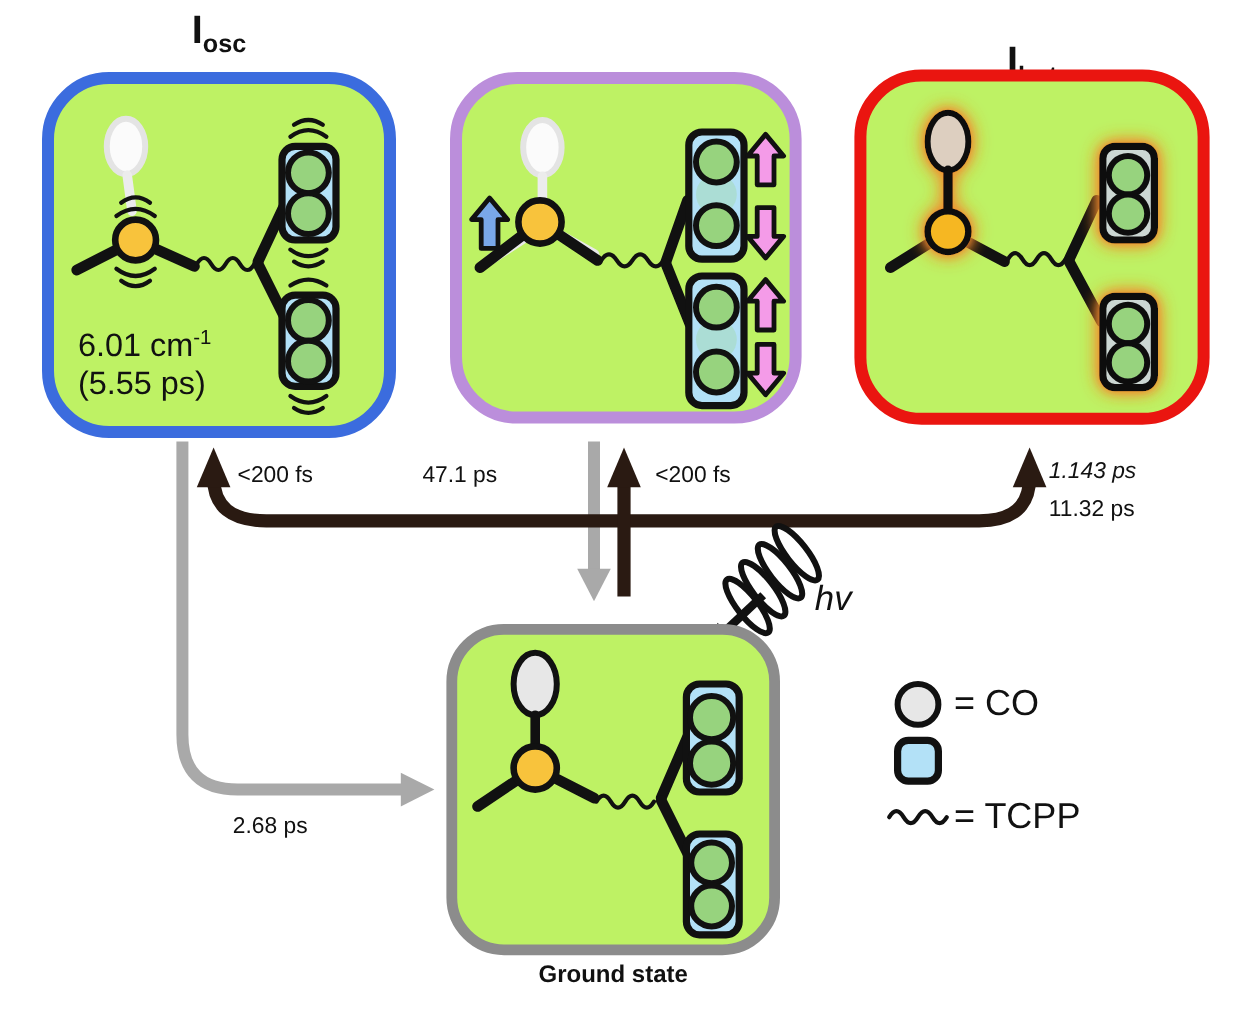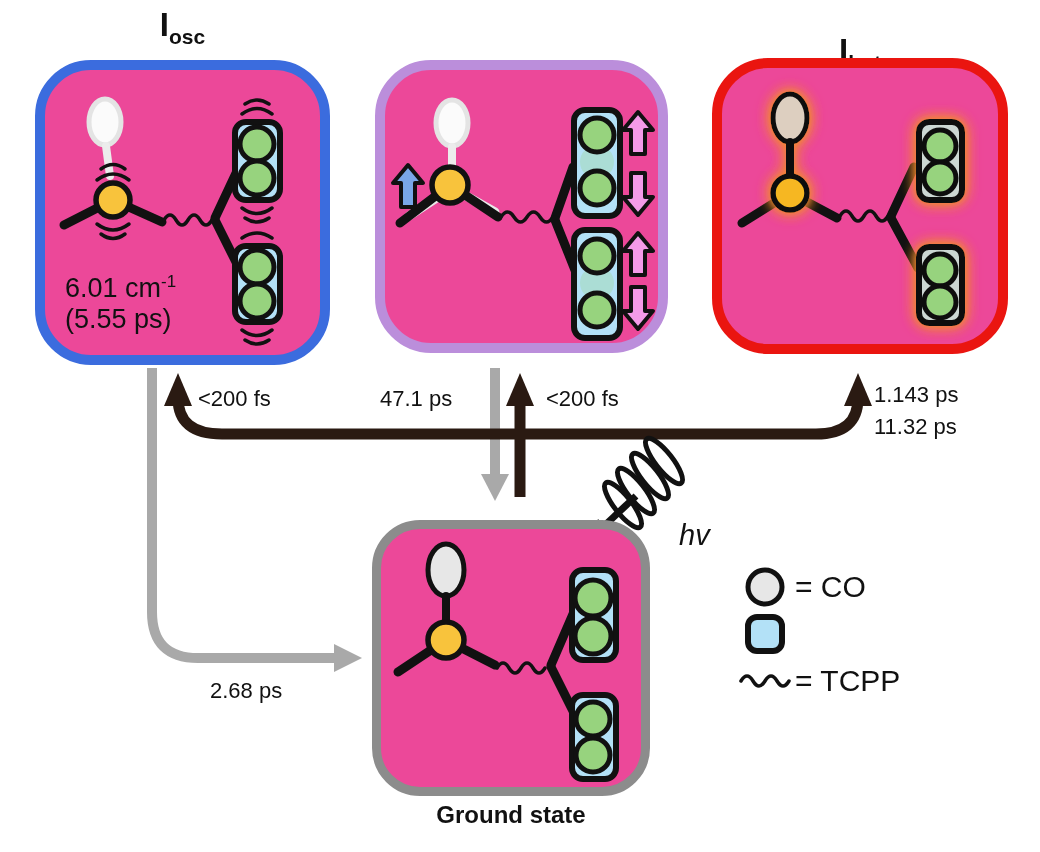--- a/index.html
+++ b/index.html
@@ -1,43 +1,43 @@
 <!DOCTYPE html>
 <html><head>
 <meta charset="utf-8">
 <style>
   html,body{margin:0;padding:0;background:#ffffff;}
   .canvas{
     position:relative;width:1040px;height:852px;background:#ffffff;
     font-family:"Liberation Sans", sans-serif;color:#111;overflow:hidden;
   }
   
-  .state-box{position:absolute;box-sizing:border-box;background:#ec4899;}
+  .state-box{position:absolute;box-sizing:border-box;background:#bef264;}
   #box-osc{left:35px;top:60px;width:295px;height:305px;border:10px solid #3b6cde;border-radius:56px;}
   #box-tr{left:375px;top:60px;width:293px;height:293px;border:10px solid #bb8edb;border-radius:56px;}
   #box-hot{left:712px;top:58px;width:296px;height:296px;border:10px solid #ea1510;border-radius:56px;}
   #box-ground{left:372px;top:520px;width:278px;height:276px;border:9px solid #8c8c8c;border-radius:48px;}
   .state-box svg{position:absolute;left:0;top:0;width:100%;height:100%;}
   
   .state-title{position:absolute;text-align:center;font-weight:bold;font-size:33px;line-height:46px;}
   .state-title sub{font-size:21px;}
   #title-osc{left:35px;top:2px;width:295px;}
   #title-tr{left:375px;top:2px;width:293px;}
   #title-hot{left:712px;top:0px;width:296px;margin-top:28px;}
   .freq-label{position:absolute;left:20px;top:196px;font-size:27px;line-height:31px;white-space:nowrap;}
   .freq-label sup{font-size:17px;}
-  .ground-label{position:absolute;left:372px;top:801px;width:278px;text-align:center;font-weight:bold;font-size:24px;}
-  .tlabel{position:absolute;font-size:22px;white-space:nowrap;}
+  .ground-label{position:absolute;left:372px;top:801px;width:278px;text-align:center;font-weight:bold;font-size:20px;}
+  .tlabel{position:absolute;font-size:19px;white-space:nowrap;}
   #lbl-osc-excite{left:198px;top:386px;}
-  #lbl-tr-relax{left:380px;top:386px;}
+  #lbl-tr-relax{left:352px;top:386px;}
   #lbl-tr-excite{left:546px;top:386px;}
-  #lbl-hot-1{left:874px;top:382px;}
+  #lbl-hot-1{left:874px;top:382px;font-style:italic;}
   #lbl-hot-2{left:874px;top:414px;}
-  #lbl-osc-relax{left:210px;top:678px;}
-  #lbl-photon{left:679px;top:483px;font-size:29px;font-style:italic;margin-top:36px;}
+  #lbl-osc-relax{left:194px;top:678px;}
+  #lbl-photon{left:679px;top:483px;font-size:29px;font-style:italic;}
   
   .arrows{position:absolute;left:0;top:0;width:1040px;height:852px;pointer-events:none;}
   
   .bond{stroke:#111;stroke-width:9;stroke-linecap:round;}
   .bond-v{stroke:#111;stroke-width:8;stroke-linecap:round;}
   .wave{stroke:#111;stroke-width:3.5;fill:none;stroke-linecap:round;}
   .co{fill:#e7e7e7;stroke:#111;stroke-width:5;}
   .co-hot{fill:#ddcfc0;stroke:#111;stroke-width:5;}
   .fe{fill:#f8c33c;stroke:#111;stroke-width:5.5;}
   .fe-hot{fill:#f6b720;stroke:#111;stroke-width:5.5;}

